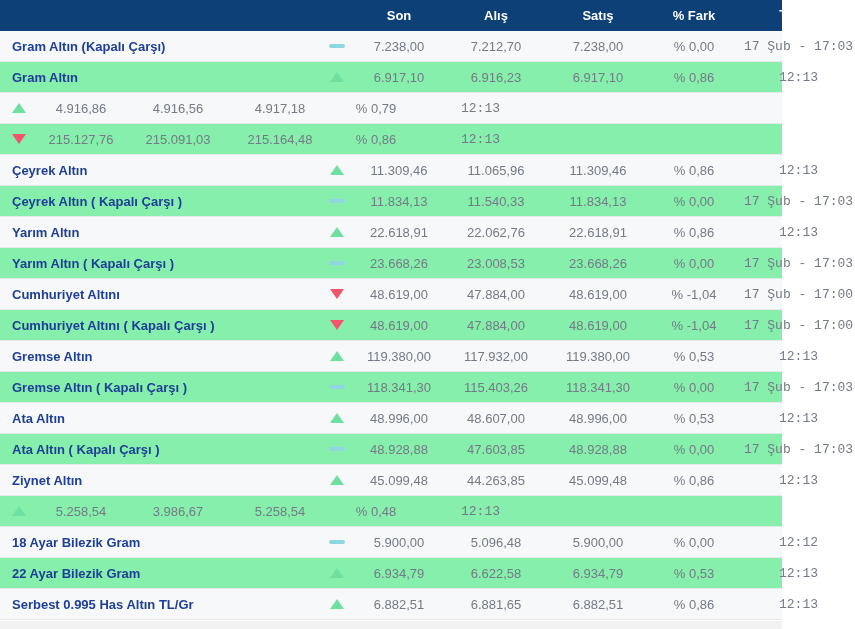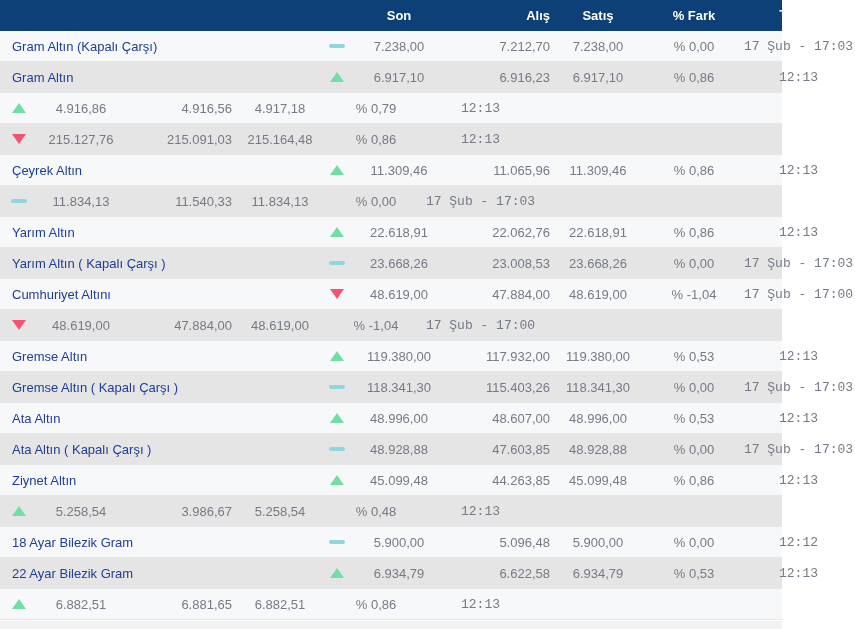--- a/index.html
+++ b/index.html
@@ -15,35 +15,35 @@
     align-items: center;
     background: var(--header-bg, #0c4076);
     color: var(--header-text, #ffffff);
     font-weight: bold;
   }
   .row {
     display: flex;
     height: 31px;
     align-items: center;
     border-bottom: 1px solid var(--separator, #e6e7e9);
-    background: #e5e5e5;
+    background: #86efac;
     cursor: pointer;
   }
   .row:nth-child(odd) { background: var(--row-alt-bg, #f7f8fa); }
   .cell { flex: 0 0 auto; text-align: center; white-space: nowrap; overflow: hidden; }
   .c-name  { width: 318px; text-align: left; padding-left: 12px; }
   .c-icon  { width: 38px;  display: flex; justify-content: center; align-items: center; }
   .c-son   { width: 86px; }
-  .c-alis  { width: 108px; text-align: right; }
+  .c-alis  { width: 108px; }
   .c-satis { width: 96px; }
   .c-fark  { width: 96px; }
   .c-tarih { width: 113px; font-family: Liberation Mono, monospace; }
   .row .c-name {
     color: var(--name-text, #1e3e97);
-    font-weight: normal;
+    font-weight: bold;
   }
   .row .num, .row .c-tarih, .row .c-fark {
     color: var(--value-text, #747a86);
   }
   .trend { display: inline-block; }
   .trend-up {
     width: 0; height: 0;
     border-left: 7px solid transparent;
     border-right: 7px solid transparent;
     border-bottom: 10px solid var(--up, #6fe0a2);
@@ -131,20 +131,21 @@
       <span class="trend trend-up"></span>
     </div>
     <div class="cell c-son num">11.309,46</div>
     <div class="cell c-alis num">11.065,96</div>
     <div class="cell c-satis num">11.309,46</div>
     <div class="cell c-fark">% 0,86</div>
     <div class="cell c-tarih">12:13</div>
   </div>
 
   <div class="row">
+    <div class="cell c-name">Çeyrek Altın ( Kapalı Çarşı )</div>
     <div class="cell c-icon">
       <span class="trend trend-flat"></span>
     </div>
     <div class="cell c-son num">11.834,13</div>
     <div class="cell c-alis num">11.540,33</div>
     <div class="cell c-satis num">11.834,13</div>
     <div class="cell c-fark">% 0,00</div>
     <div class="cell c-tarih">17 Şub - 17:03</div>
   </div>
 
@@ -178,20 +179,21 @@
       <span class="trend trend-down"></span>
     </div>
     <div class="cell c-son num">48.619,00</div>
     <div class="cell c-alis num">47.884,00</div>
     <div class="cell c-satis num">48.619,00</div>
     <div class="cell c-fark">% -1,04</div>
     <div class="cell c-tarih">17 Şub - 17:00</div>
   </div>
 
   <div class="row">
+    <div class="cell c-name">Cumhuriyet Altını ( Kapalı Çarşı )</div>
     <div class="cell c-icon">
       <span class="trend trend-down"></span>
     </div>
     <div class="cell c-son num">48.619,00</div>
     <div class="cell c-alis num">47.884,00</div>
     <div class="cell c-satis num">48.619,00</div>
     <div class="cell c-fark">% -1,04</div>
     <div class="cell c-tarih">17 Şub - 17:00</div>
   </div>
 
@@ -284,20 +286,21 @@
       <span class="trend trend-up"></span>
     </div>
     <div class="cell c-son num">6.934,79</div>
     <div class="cell c-alis num">6.622,58</div>
     <div class="cell c-satis num">6.934,79</div>
     <div class="cell c-fark">% 0,53</div>
     <div class="cell c-tarih">12:13</div>
   </div>
 
   <div class="row">
+    <div class="cell c-name">Serbest 0.995 Has Altın TL/Gr</div>
     <div class="cell c-icon">
       <span class="trend trend-up"></span>
     </div>
     <div class="cell c-son num">6.882,51</div>
     <div class="cell c-alis num">6.881,65</div>
     <div class="cell c-satis num">6.882,51</div>
     <div class="cell c-fark">% 0,86</div>
     <div class="cell c-tarih">12:13</div>
   </div>
 </div>

